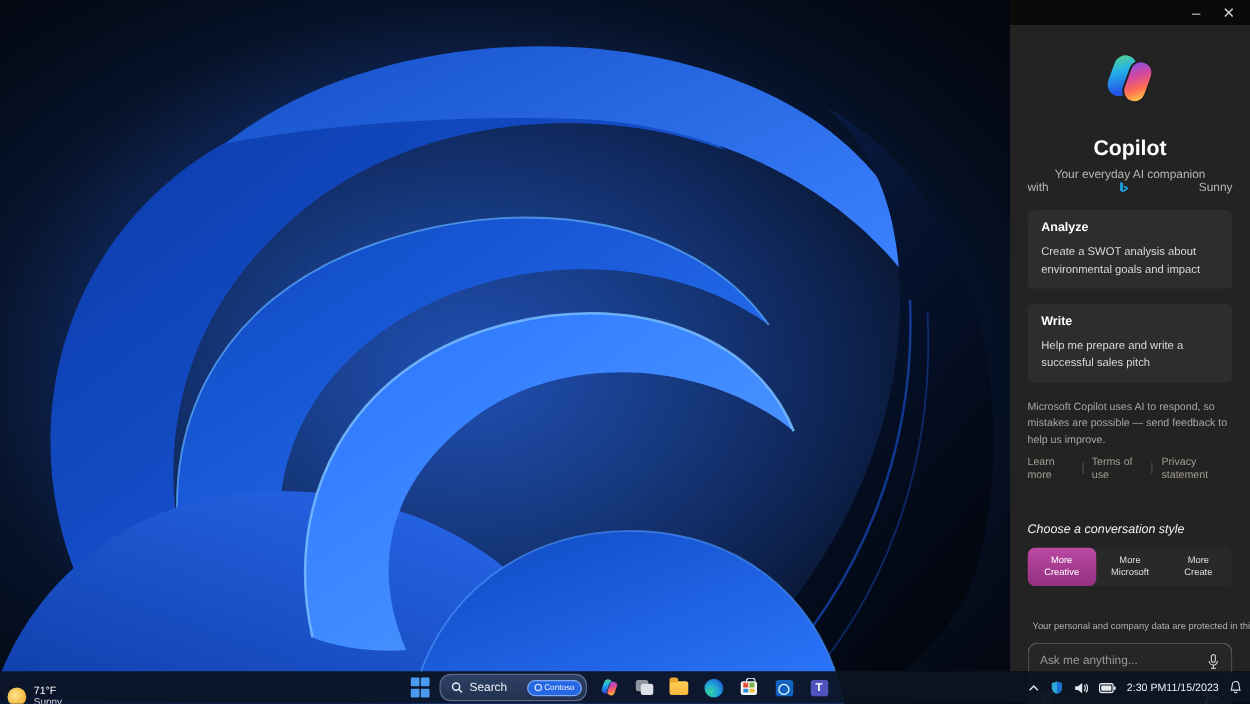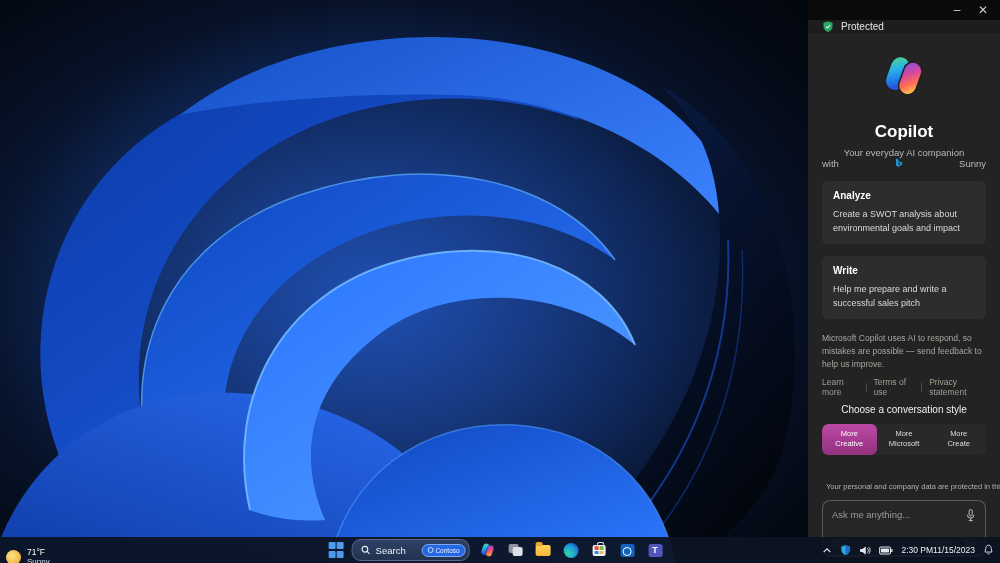--- a/index.html
+++ b/index.html
@@ -26,21 +26,21 @@
   .sb-with { margin-top:0; text-align:center; font-size:9.5px; color:#b8b8b8;
     display:flex; justify-content:space-between; align-items:center; gap:3px; }
   .card { margin-top:12px; background:#2d2d2d; border-radius:5px; padding:9px 11px; cursor:pointer; }
   .card:first-of-type { margin-top:22px; }
   .card-title { font-size:10px; font-weight:bold; color:#fff; }
   .card-text { margin-top:7px; font-size:9px; line-height:1.5; color:#d9d9d9; }
   .disclaimer { margin-top:13px; font-size:8.5px; line-height:1.5; color:#aaa6a0; }
   .links { margin-top:7px; font-size:8.5px; color:#a49d92; display:flex; align-items:center; }
   .links a { color:#a49d92; text-decoration:none; cursor:pointer; }
   .links .sep { width:1px; height:9px; background:#4a4a4a; margin:0 7px; }
-  .style-heading { margin-top:7px; text-align:center; font-size:10px; color:#f0f0f0; }
+  .style-heading { margin-top:34px; font-size:10px; color:#f0f0f0;font-style:italic; }
   .style-toggle { margin-top:9px; display:flex; background:#292929; border-radius:6px; overflow:hidden; }
   .style-btn { flex:1; border:none; background:transparent; color:#dedede; font-size:7.5px;
     line-height:1.35; padding:5px 0; font-family:inherit; cursor:pointer; display:flex;
     flex-direction:column; align-items:center; justify-content:center; }
   .style-btn.selected { background:linear-gradient(180deg,#bb49a4,#93307f); border-radius:6px; color:#fff; }
   .privacy-note { margin-top:27px; display:flex; align-items:center; gap:4px;
     font-size:7.5px; color:#b0b0b0; white-space:nowrap; }
   .input-box { margin-top:8px; height:57px; border:1px solid #5c5c5c; border-bottom:2px solid #dfa3a3;
     border-radius:8px; background:#262626; padding:8px 9px 5px 9px; display:flex;
     flex-direction:column; justify-content:space-between; cursor:text; }
@@ -179,27 +179,20 @@
     <path d="M 250,510 C 225,400 280,295 395,262 C 505,230 605,268 635,345" stroke="#79bdff" stroke-width="2" fill="none" opacity="0.85"></path>
     <path d="M 330,563 C 345,480 420,420 515,425 C 600,430 660,485 675,563 Z" fill="url(#pbC)"></path>
     <path d="M 330,563 C 345,480 420,420 515,425 C 600,430 660,485 675,563" stroke="#4f97ff" stroke-width="1.5" fill="none" opacity="0.6"></path>
   </svg>
 
   <aside class="sidebar">
     <div class="titlebar">
       <span class="tb-btn">–</span>
       <span class="tb-btn">✕</span>
     </div>
-    <div class="protected-row">
-      <svg width="12" height="13" viewBox="0 0 16 16">
-        <path d="M8,1 L14,3 V8 C14,12 11,14.4 8,15.4 C5,14.4 2,12 2,8 V3 Z" fill="#27a567"></path>
-        <polyline points="5.4,8 7.2,10 10.8,6" fill="none" stroke="#fff" stroke-width="1.4"></polyline>
-      </svg>
-      <span>Protected</span>
-    </div>
 
     <div class="sb-body">
       <div class="logo-wrap">
         <svg width="46" height="46">
             <use href="#copilotLogo"></use>
           </svg>
       </div>
       <h1 class="sb-title">Copilot</h1>
       <div class="sb-sub">Your everyday AI companion</div>
       <div class="sb-with">

